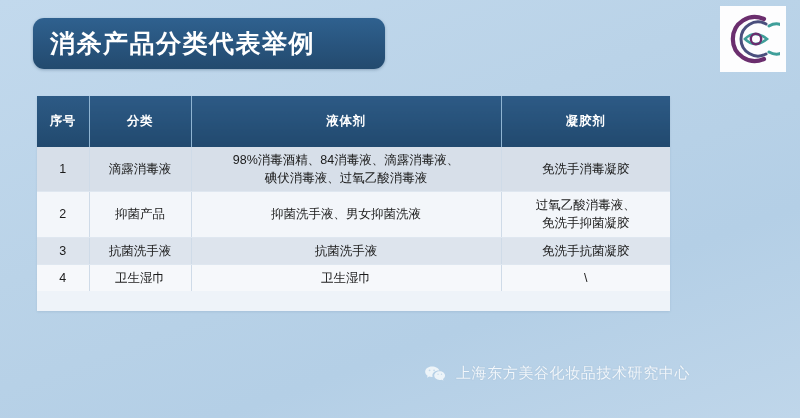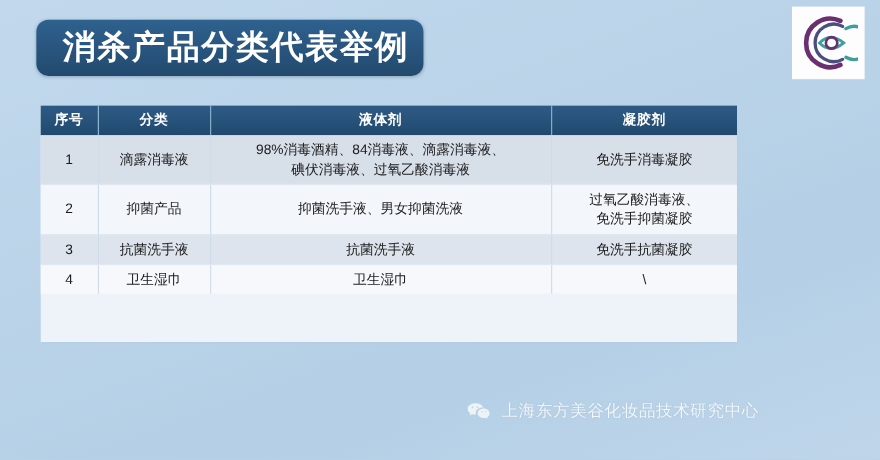--- a/index.html
+++ b/index.html
@@ -44,26 +44,26 @@
     width: 352px;
     height: 51px;
     background: linear-gradient(180deg, #2f618f 0%, #28547d 55%, #234a6e 100%);
     border-radius: 11px;
     box-shadow: 0 1px 3px rgba(40,70,100,0.35);
     display: flex;
     align-items: center;
   }
   .title-text {
     color: #ffffff;
-    font-size: 30px;
+    font-size: 25px;
     font-weight: bold;
     letter-spacing: 1.5px;
+    padding-left: 17px;
     line-height: 1;
     white-space: nowrap;
-    margin-left: 24px;
   }
 
   
   .table-wrap {
     position: absolute;
     left: 37px;
     top: 96px;
     width: 633px;
     height: 215px;
     background: #eef3f9;
@@ -75,21 +75,21 @@
     table-layout: fixed;
   }
   table.datatable th {
     background: linear-gradient(180deg, #2d5a85 0%, #27527a 50%, #21496e 100%);
     color: #ffffff;
     font-size: 12.5px;
     font-weight: bold;
     height: 27px;
     letter-spacing: 0.6px;
     border-right: 1px solid #8fb4d2;
-    padding: 0;
+    padding: 12px;
     vertical-align: middle;
   }
   table.datatable th:last-child { border-right: none; text-align: center; }
 
   table.datatable td {
     color: #1b1b1b;
     font-size: 12.5px;
     text-align: center;
     vertical-align: middle;
     border-right: 1px solid #cfdbe8;

